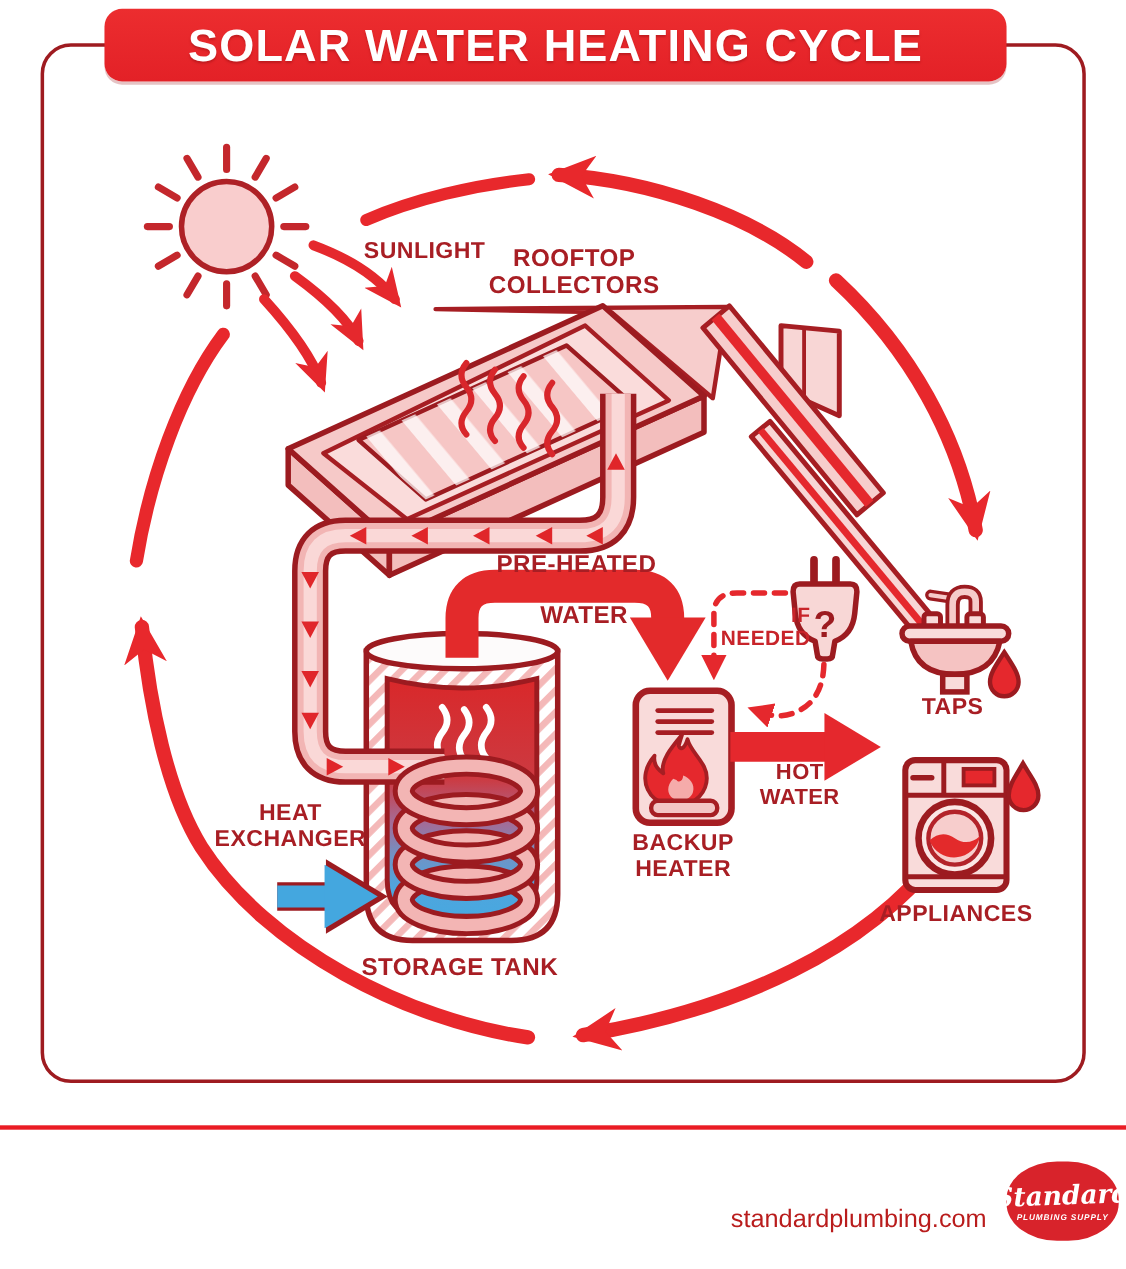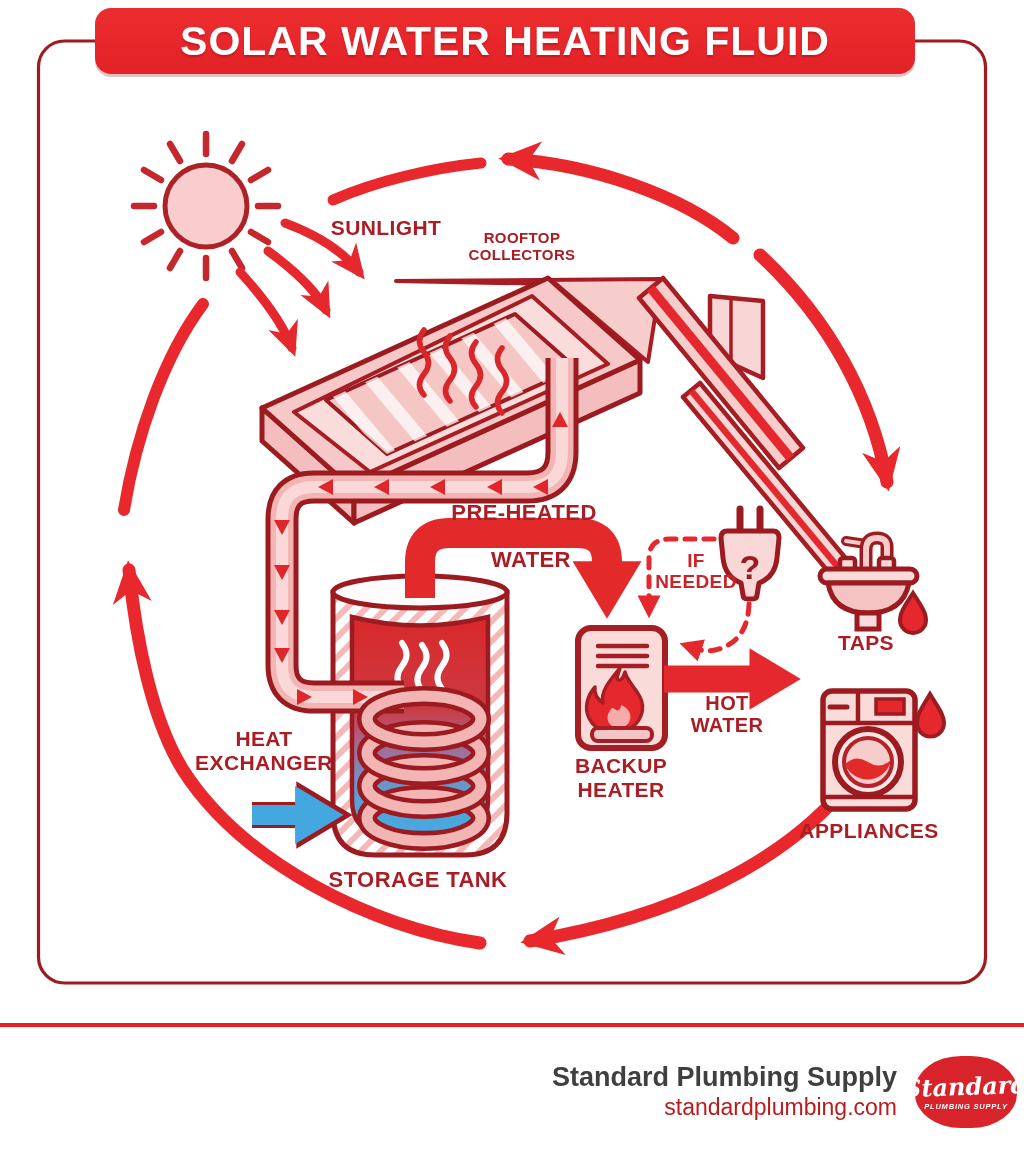--- a/index.html
+++ b/index.html
@@ -246,41 +246,40 @@
     <rect x="876" y="699" width="28" height="15" fill="#e5282d" stroke="#9c1b20" stroke-width="3.5"></rect>
     <circle cx="868" cy="762" r="33" fill="#fbe6e5" stroke="#9c1b20" stroke-width="6"></circle>
     <circle cx="868" cy="762" r="24" fill="#f7cdcc" stroke="#b3232a" stroke-width="4"></circle>
     <path d="M 845,764 Q 856,754 868,762 Q 880,770 891,760 A 24,24 0 0 1 845,764 Z" fill="#e32a2b"></path>
     <line x1="823" y1="797" x2="915" y2="797" stroke="#9c1b20" stroke-width="4.5"></line>
     <path d="M 930,694 C 923,706 917,714 917,723 A 13.5,13.5 0 0 0 944,723 C 944,714 937,706 930,694 Z" fill="#e5282d" stroke="#9c1b20" stroke-width="4"></path>
   </g>
 </svg>
 
 <div class="banner">
-  <span>SOLAR WATER HEATING FLUID</span>
+  <span>SOLAR WATER HEATING CYCLE</span>
 </div>
 
 <div class="lbl" style="left:386px;top:228px;font-size:21px;">SUNLIGHT</div>
-<div class="lbl" style="left:522px;top:247px;font-size:15px;">ROOFTOP
+<div class="lbl" style="left:522px;top:247px;font-size:22px;">ROOFTOP
 COLLECTORS</div>
 <div class="lbl" style="left:524px;top:513px;font-size:22px;">PRE-HEATED</div>
 <div class="lbl" style="left:531px;top:560px;font-size:22px;">WATER</div>
-<div class="lbl" style="left:696px;top:571px;font-size:19px;color:#c8242a;">IF
+<div class="lbl" style="left:696px;top:571px;font-size:19px;color:#c8242a;text-align:right;">IF
 NEEDED</div>
 <div class="lbl" style="left:866px;top:643px;font-size:21px;">TAPS</div>
 <div class="lbl" style="left:264px;top:751px;font-size:21px;">HEAT
 EXCHANGER</div>
 <div class="lbl" style="left:418px;top:880px;font-size:22px;">STORAGE TANK</div>
 <div class="lbl" style="left:621px;top:778px;font-size:21px;">BACKUP
 HEATER</div>
 <div class="lbl" style="left:727px;top:714px;font-size:20px;">HOT
 WATER</div>
 <div class="lbl" style="left:869px;top:831px;font-size:21px;">APPLIANCES</div>
 
 <div class="footer-sep"></div>
-<div class="company">Standard Plumbing Supply</div>
 <div class="website">standardplumbing.com</div>
 <div class="logo">
   <span class="script">Standard</span>
   <span class="sub">PLUMBING SUPPLY</span>
 </div>
 
 </div>
 
 </body></html>

